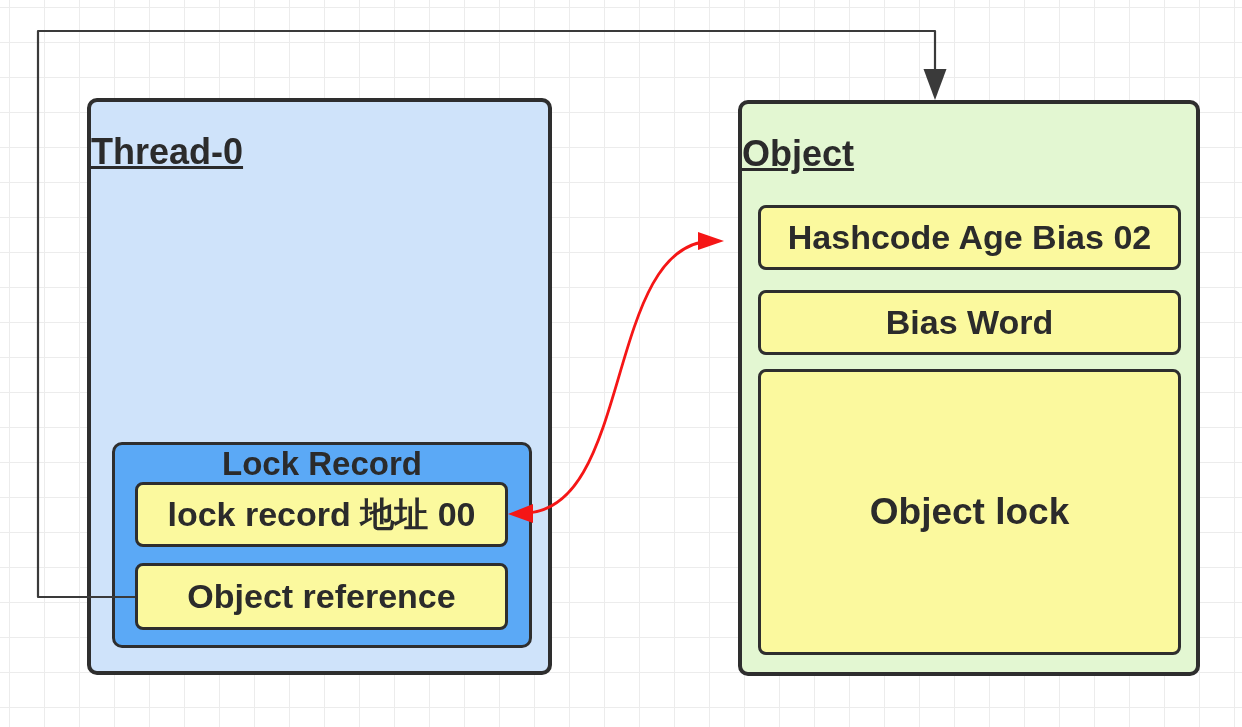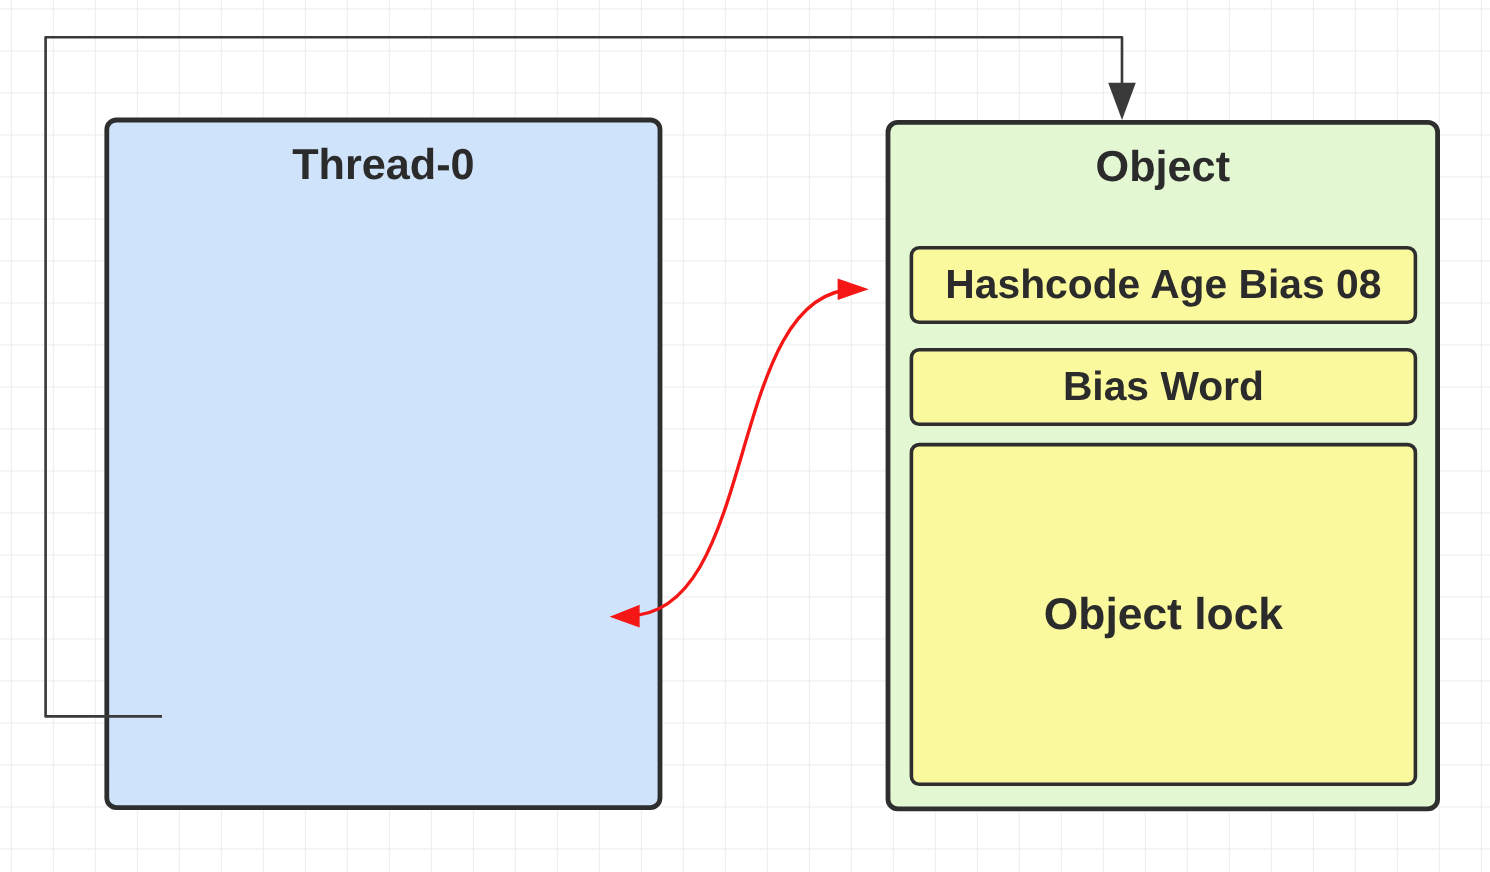--- a/index.html
+++ b/index.html
@@ -20,21 +20,21 @@
   }
   .node{position:absolute;box-sizing:border-box;color:var(--text);font-weight:bold;}
   .thread-box{
     left:87px;top:98px;width:465px;height:577px;
     background:var(--thread_fill);border:4px solid var(--border);border-radius:10px;
   }
   .object-box{
     left:705px;top:100px;width:462px;height:576px;
     background:var(--object_fill);border:4px solid var(--border);border-radius:10px;margin-left:33px;
   }
-  .box-title{display:block;text-align:center;font-size:36px;line-height:36px;padding-top:17px;color:var(--text);font-weight:bold;}
+  .box-title{display:block;text-align:left;font-size:36px;line-height:36px;padding-top:32px;color:var(--text);font-weight:bold;text-decoration:underline;}
   .lock-record{
     left:21px;top:340px;width:420px;height:206px;
     background:var(--lock_fill);border:3px solid var(--border);border-radius:10px;
   }
   .lock-title{display:block;text-align:center;font-size:33px;line-height:37px;color:var(--text);font-weight:bold;}
   .cell{
     position:absolute;box-sizing:border-box;
     background:var(--cell_fill);border:3px solid var(--border);border-radius:8px;
     display:flex;align-items:center;justify-content:center;
     font-size:34px;color:var(--text);font-weight:bold;white-space:nowrap;
@@ -51,26 +51,35 @@
   .red-head{fill:var(--red);stroke:none;}
 </style>
 </head>
 <body>
 
 <div class="canvas">
 
   <div class="node thread-box">
     <span class="box-title">Thread-0</span>
 
+    <div class="node lock-record">
+      <span class="lock-title">Lock Record</span>
+      <div class="cell lr-cell-1">
+        <span>lock record 地址 00</span>
+      </div>
+      <div class="cell lr-cell-2">
+        <span>Object reference</span>
+      </div>
+    </div>
   </div>
 
   <div class="node object-box">
     <span class="box-title">Object</span>
     <div class="cell ob-cell-1">
-      <span>Hashcode Age Bias 08</span>
+      <span>Hashcode Age Bias 02</span>
     </div>
     <div class="cell ob-cell-2">
       <span>Bias Word</span>
     </div>
     <div class="cell ob-cell-3">
       <span>Object lock</span>
     </div>
   </div>
 
   <svg class="connector-layer" viewBox="0 0 1242 727" xmlns="http://www.w3.org/2000/svg">

